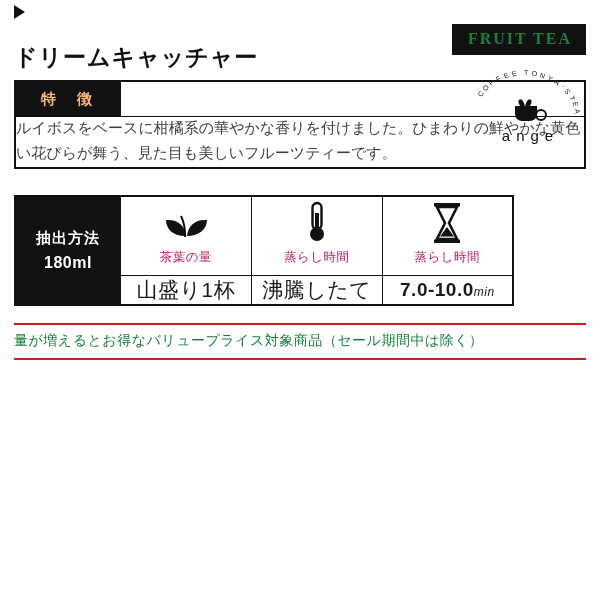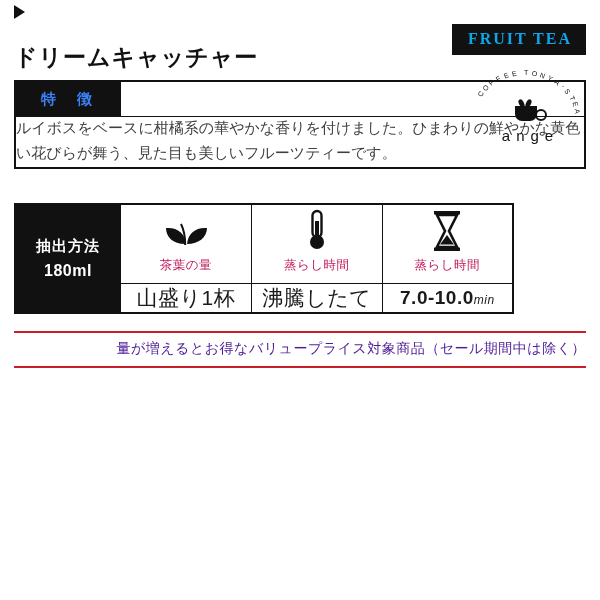--- a/index.html
+++ b/index.html
@@ -47,21 +47,21 @@
   }
   .product-title {
     font-size: 23px;
     font-weight: bold;
     letter-spacing: 1px;
     color: #111111;
     white-space: nowrap;
   }
   .category-badge {
     background: #111111;
-    color: #0ea5e9;
+    color: #15803d;
     font-size: 16px;
     letter-spacing: 2px;
     font-weight: bold;
     padding: 6px 14px 7px 16px;
     white-space: nowrap;
     font-family: "Liberation Serif", serif;
   }
 
   
   .logo-area {
@@ -135,21 +135,21 @@
     width: 572px;
     table-layout: fixed;
   }
   .spec-table td {
     border: 1px solid #111111;
     vertical-align: middle;
     padding: 0;
   }
   .lbl {
     background: #111111;
-    color: #3b82f6;
+    color: #fdba74;
     font-size: 15px;
     font-weight: bold;
     text-align: center;
     letter-spacing: 3px;
     padding: 9px 4px;
     white-space: nowrap;
   }
   .lbl.tight { letter-spacing: 1px; }
   .val {
     font-size: 15px;
@@ -165,21 +165,21 @@
     font-family: Liberation Mono, monospace;
   }
   .row-feature-lbl {
     width: 104px;
     height: 34px;
   }
   .blank-cell { border: none !important; }
 
   
   .brew-table {
-    margin-top: 34px;
+    margin-top: 26px;
     border: 2px solid #111111;
     border-collapse: collapse;
     width: 500px;
     table-layout: fixed;
   }
   .brew-table td {
     border: 1px solid #111111;
     padding: 0;
     text-align: center;
     vertical-align: middle;
@@ -212,24 +212,24 @@
     font-weight: bold;
   }
   .brew-val.big .unit { font-size: 12px; font-weight: normal; font-style: italic; }
 
   
   .footer-note {
     margin-top: 17px;
     border-top: 2px solid #c81e28;
     border-bottom: 2px solid #c81e28;
     padding: 7px 0 8px 0;
-    text-align: right;
+    text-align: left;
     font-size: 14px;
     letter-spacing: 0.5px;
-    color: #4c1d95;
+    color: #15803d;
     width: 572px;
   }
 </style>
 </head>
 <body>
 
 <div class="page">
 
   <div class="header">
     <div class="title-wrap">

